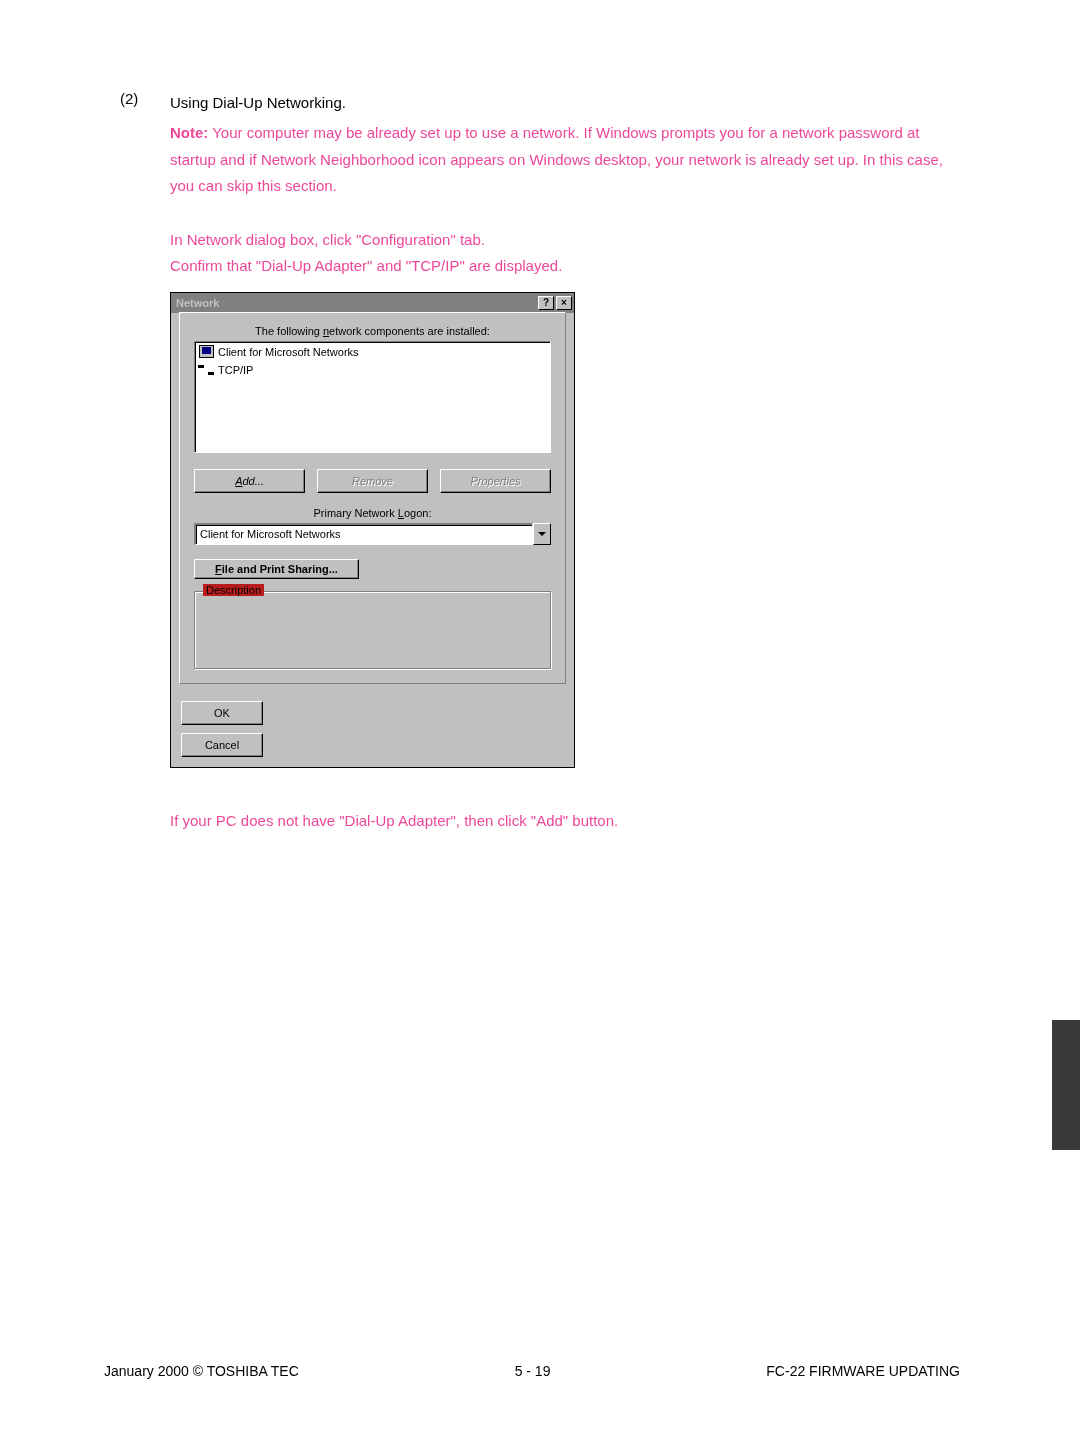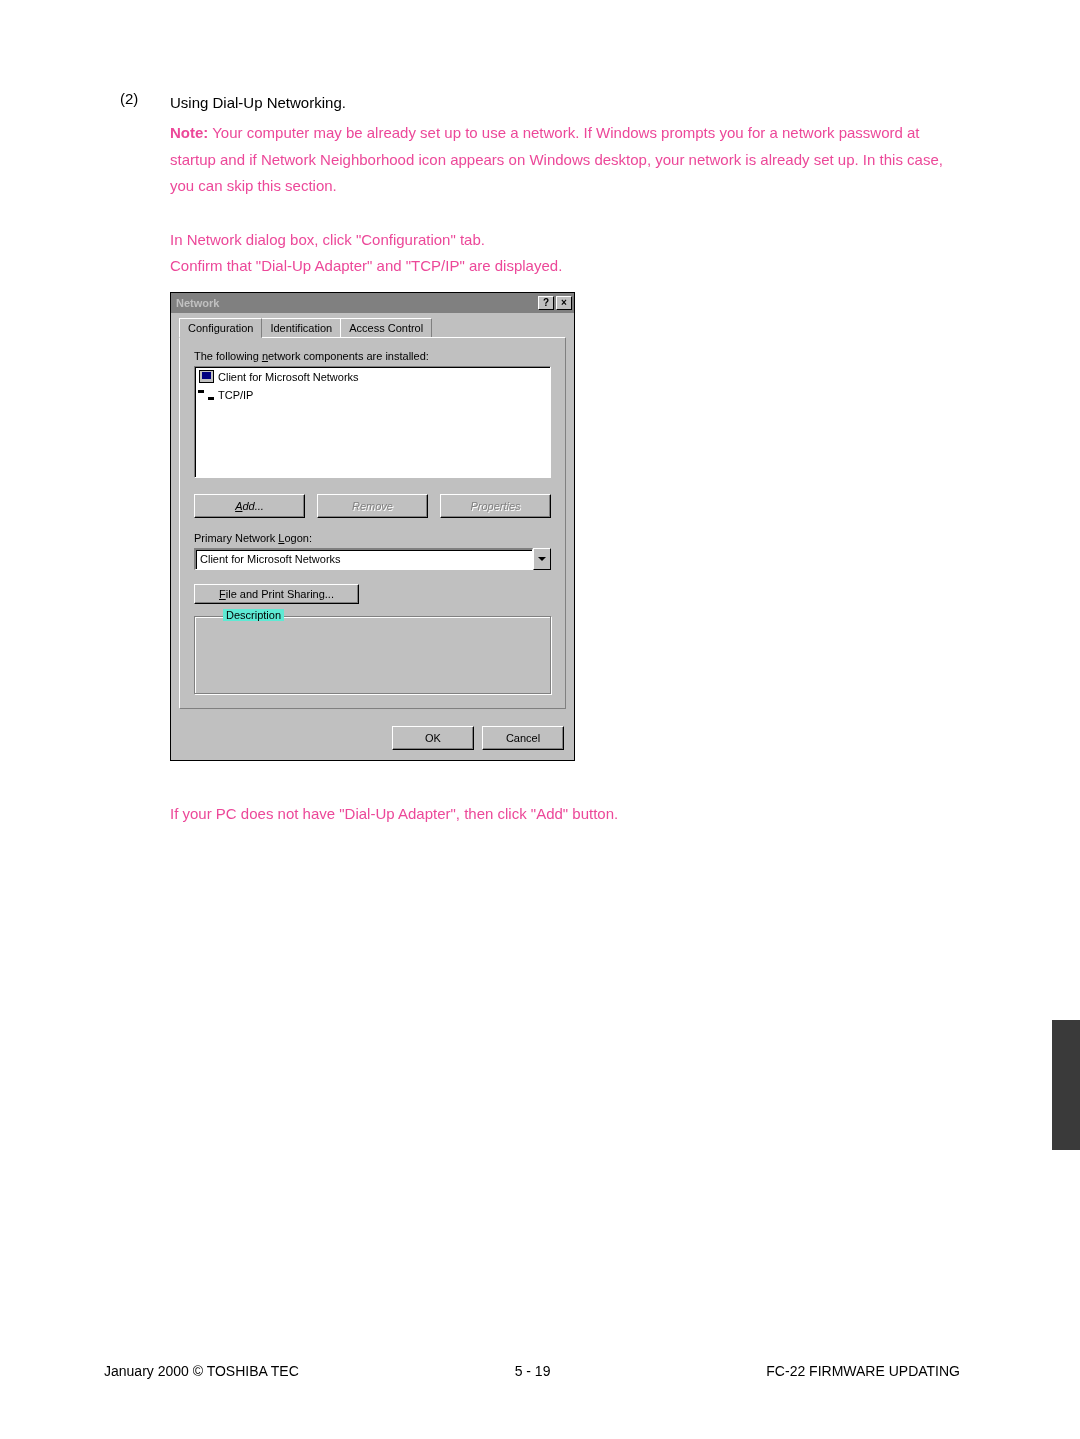--- a/index.html
+++ b/index.html
@@ -112,20 +112,21 @@
     .tab-panel {
       margin: 0 8px 10px 8px;
       border-top: 1px solid #fff;
       border-left: 1px solid #fff;
       border-right: 1px solid #808080;
       border-bottom: 1px solid #808080;
       padding: 12px 14px 14px 14px;
       background: #c0c0c0;
       position: relative;
       top: -1px;
+      text-align: center;
     }
     .panel-label {
       font-size: 11px;
       margin-bottom: 4px;
     }
     .underline {
       text-decoration: underline;
     }
     .listbox {
       background: #fff;
@@ -270,42 +271,43 @@
       border-top: 1px solid #fff;
       border-left: 1px solid #fff;
       border-right: 1px solid #000;
       border-bottom: 1px solid #000;
       font-size: 11px;
       display: flex;
       align-items: center;
       justify-content: center;
       box-shadow: inset -1px -1px 0 #808080;
       margin-bottom: 12px;
+      font-weight: bold;
     }
     .groupbox {
       border: 1px solid #808080;
       box-shadow: 1px 1px 0 #fff, inset 1px 1px 0 #fff;
       position: relative;
       height: 78px;
       padding: 10px;
     }
     .groupbox-label {
       position: absolute;
       top: -8px;
       left: 8px;
-      background: #5eead4;
+      background: #b91c1c;
       padding: 0 3px;
       font-size: 11px;
-      margin-left: 20px;
     }
     .bottom-buttons {
       display: flex;
       justify-content: flex-end;
       gap: 8px;
       padding: 6px 10px 10px 10px;
+      flex-direction: column;
     }
     .bottom-btn {
       width: 82px;
       height: 24px;
       background: #c0c0c0;
       border-top: 1px solid #fff;
       border-left: 1px solid #fff;
       border-right: 1px solid #000;
       border-bottom: 1px solid #000;
       font-size: 11px;
@@ -354,25 +356,20 @@
   <div class="indent-text">In Network dialog box, click "Configuration" tab.</div>
   <div class="indent-text">Confirm that "Dial-Up Adapter" and "TCP/IP" are displayed.</div>
 
   <div class="dialog">
     <div class="titlebar">
       <span class="titlebar-text">Network</span>
       <div class="titlebar-buttons">
         <div class="tb-btn">?</div>
         <div class="tb-btn">×</div>
       </div>
-    </div>
-    <div class="tabs-row">
-      <div class="tab active">Configuration</div>
-      <div class="tab">Identification</div>
-      <div class="tab">Access Control</div>
     </div>
     <div class="tab-panel">
       <div class="panel-label">
         <span>The following </span><span class="underline">n</span><span>etwork components are installed:</span>
       </div>
       <div class="listbox">
         <div class="list-item selected">
           <span class="list-icon">
               <span class="client-icon"></span>
             </span>

